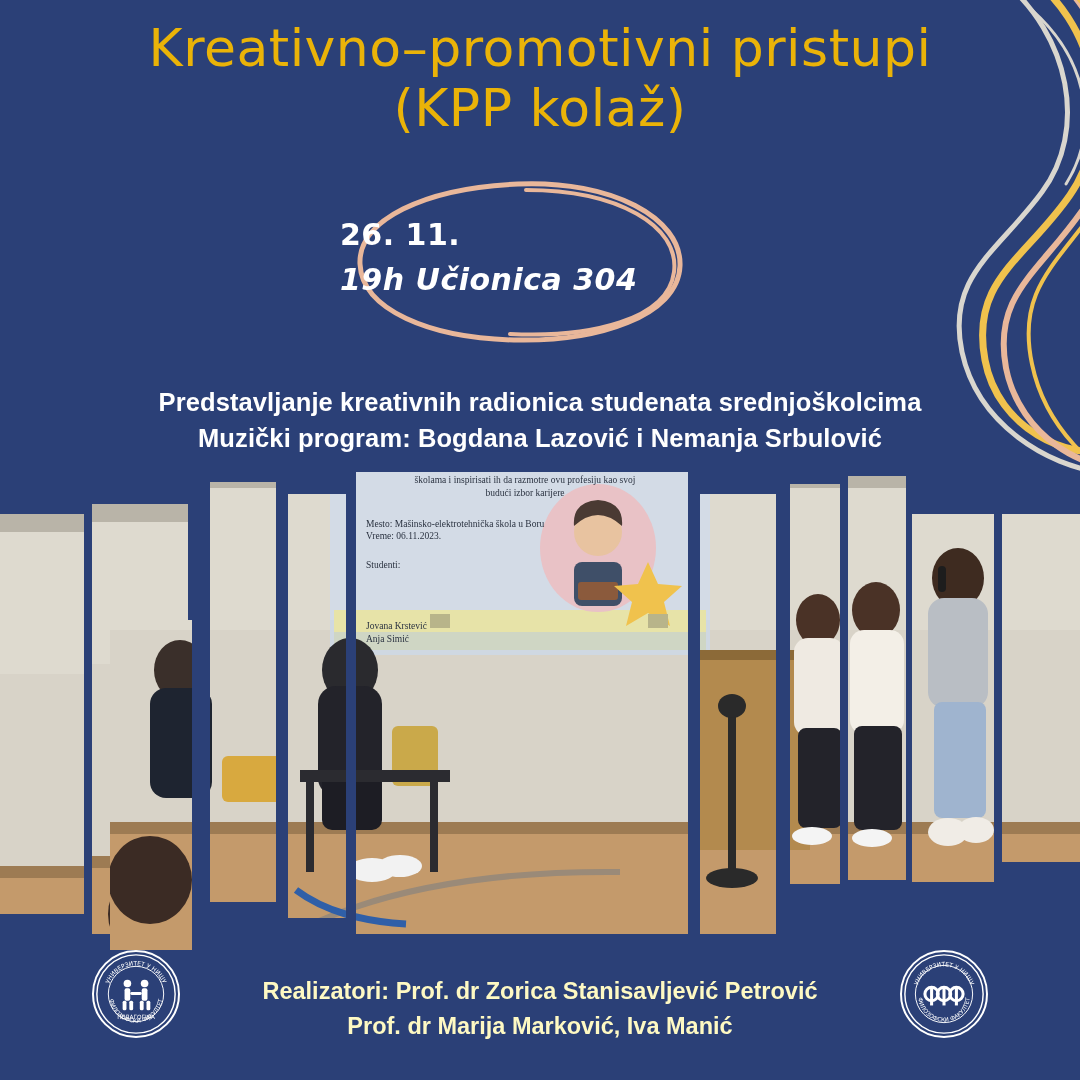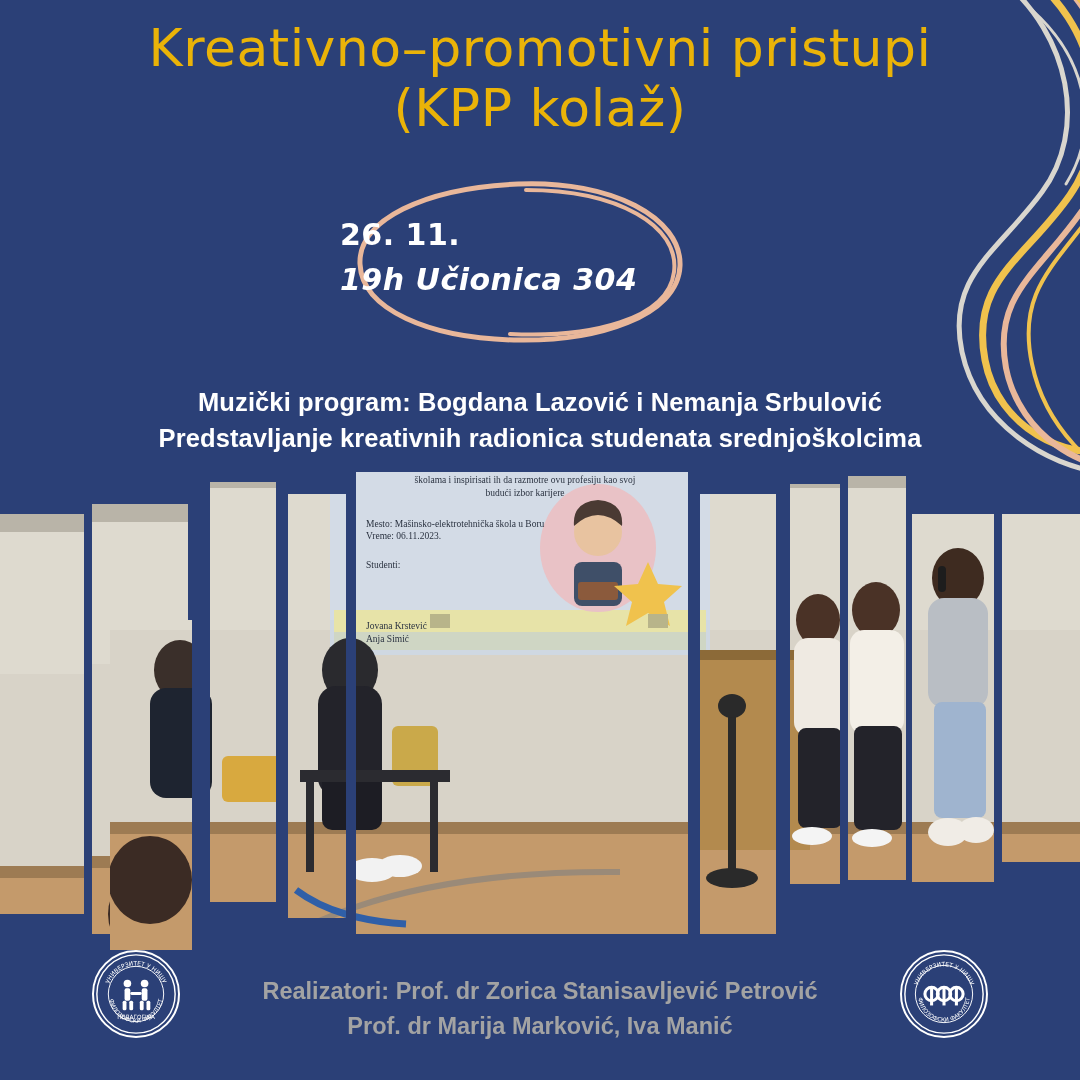--- a/index.html
+++ b/index.html
@@ -119,21 +119,21 @@
     top: 0;
   }
 
   
   .credits {
     position: absolute;
     bottom: 36px;
     left: 0;
     width: 1080px;
     text-align: center;
-    color: #a3a3a3;
+    color: #fef9c3;
     font-weight: 700;
     font-size: 23.5px;
     line-height: 1.5;
   }
 
   .logo {
     position: absolute;
     bottom: 42px;
     width: 88px;
     height: 88px;
@@ -171,22 +171,22 @@
       <path d="M168 8 C262 4 332 42 330 90 C328 140 248 166 164 164 C80 162 12 134 10 88 C8 44 74 12 168 8" stroke="#e9b79a" stroke-width="5" fill="none" stroke-linecap="round"></path>
       <path d="M176 14 C268 14 330 50 324 96 C318 144 240 162 160 158" stroke="#e9b79a" stroke-width="4" fill="none" stroke-linecap="round"></path>
     </svg>
     <div class="date-text">
       <div class="l1">26. 11.</div>
       <div class="l2">19h Učionica 304</div>
     </div>
   </div>
 
   <div class="subtitle">
+    <div>Predstavljanje kreativnih radionica studenata srednjoškolcima</div>
     <div>Muzički program: Bogdana Lazović i Nemanja Srbulović</div>
-    <div>Predstavljanje kreativnih radionica studenata srednjoškolcima</div>
   </div>
 
   <div class="collage">
 
     <svg width="0" height="0" style="position:absolute" aria-hidden="true">
       <defs>
         <symbol id="scene" viewBox="0 0 1080 480" preserveAspectRatio="none">
 
           <rect x="0" y="0" width="1080" height="480" fill="#d8d3c8"></rect>
           <rect x="0" y="0" width="1080" height="160" fill="#dedacf"></rect>

